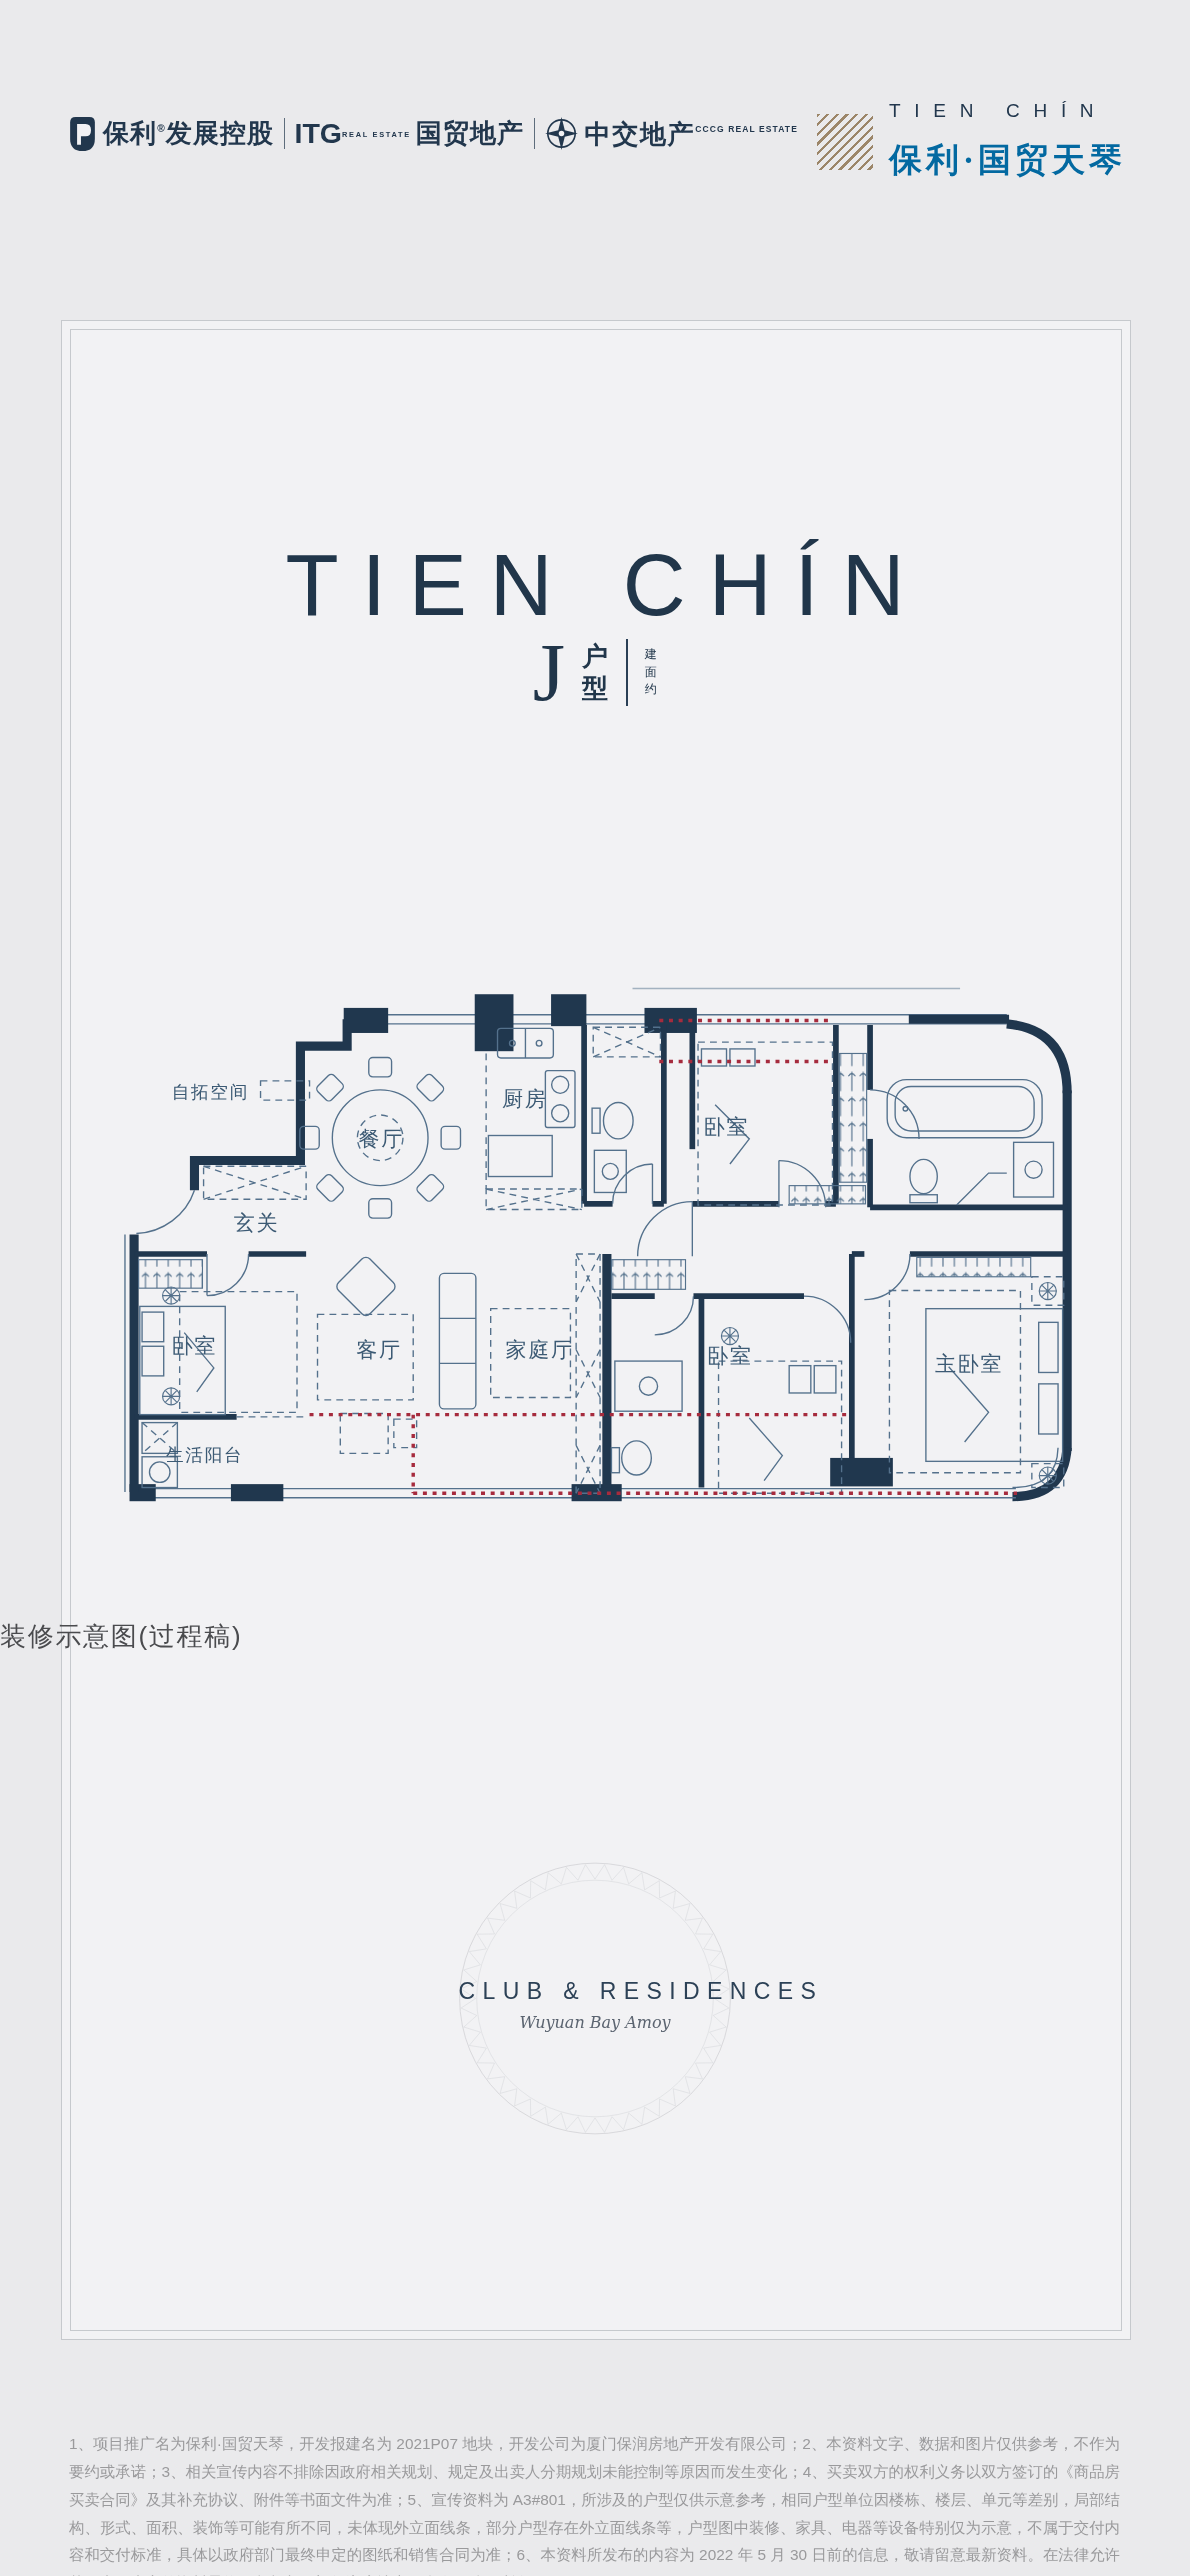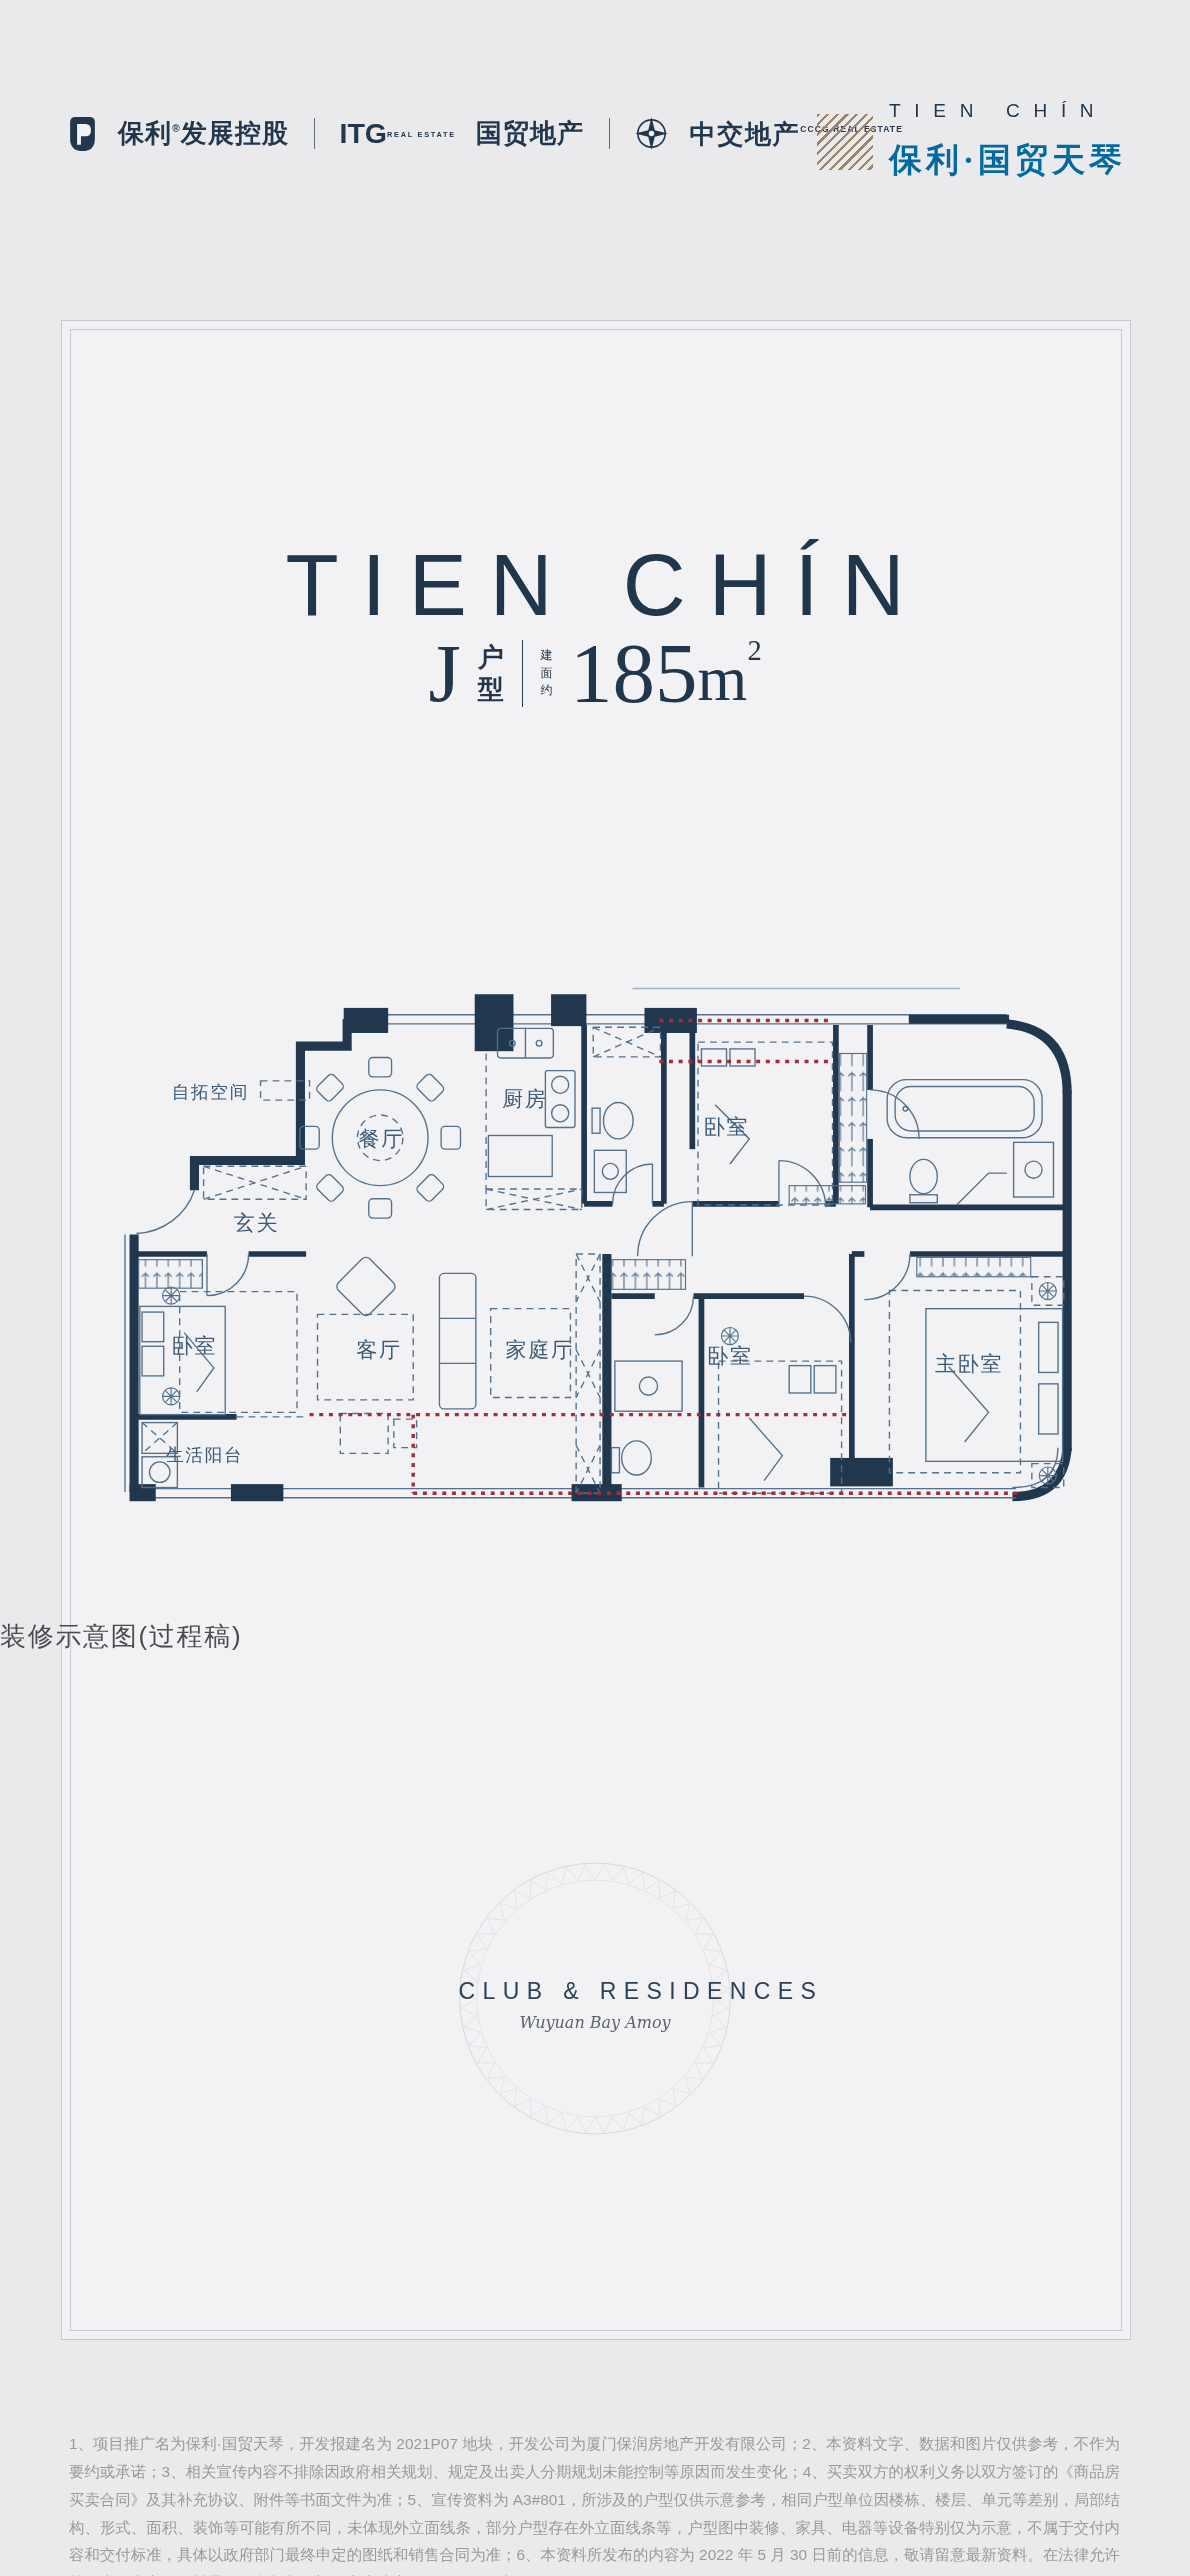--- a/index.html
+++ b/index.html
@@ -1,20 +1,20 @@
 <!DOCTYPE html>
 <html style="font-size:9px"><head>
 <meta charset="utf-8">
 <style>
   html,body{margin:0;padding:0;}
   body{width:1190px;height:2576px;position:relative;background:#eaeaec;
        font-family:"Liberation Sans",sans-serif;overflow:hidden;color:#21364a;}
 
   
-  .logo-row{position:absolute;left:67px;top:116px;display:flex;align-items:center;gap:20px;color:#22374d;}
+  .logo-row{position:absolute;left:67px;top:116px;display:flex;align-items:center;gap:5px;color:#22374d;}
   .logo-cn{font-size:26px;font-weight:bold;letter-spacing:1.1px;white-space:nowrap;}
   .reg{font-size:10.2px;vertical-align:super;}
   .vdiv{width:1.1px;height:31px;background:#22374d;opacity:.7;margin:0 4.6px;}
   .stack{display:flex;align-items:center;line-height:1;}
   .stack .big{font-size:28.5px;font-weight:bold;}
   .stack .sub{font-size:7.4px;letter-spacing:1.7px;margin-top:2.8px;font-weight:bold;}
   .stack2{display:flex;flex-direction:row;line-height:1;}
   .stack2 .big{font-size:26px;font-weight:bold;letter-spacing:1.7px;}
   .stack2 .sub{font-size:8.5px;letter-spacing:1.1px;margin-top:4px;font-weight:bold;}
 
@@ -122,25 +122,20 @@
   <span class="unit-letter">J</span>
   <span class="unit-type">
     <span>户</span>
       <span>型</span>
   </span>
   <span class="unit-div"></span>
   <span class="area-note">
     <span>建</span>
       <span>面</span>
       <span>约</span>
-  </span>
-  <span class="area-wrap">
-    <span class="area-num">185</span>
-    <span class="area-unit">m</span>
-    <span class="area-sup">2</span>
   </span>
 </div>
 
 <div class="plan">
 <svg viewBox="0 0 1680 990" width="957" height="564">
   <defs>
     <pattern id="hg" width="20" height="44" patternUnits="userSpaceOnUse">
       <path d="M10,6 V40 M4,14 Q10,4 16,14" stroke="#54718c" stroke-width="2" fill="none"></path>
     </pattern>
     <g id="fan">

